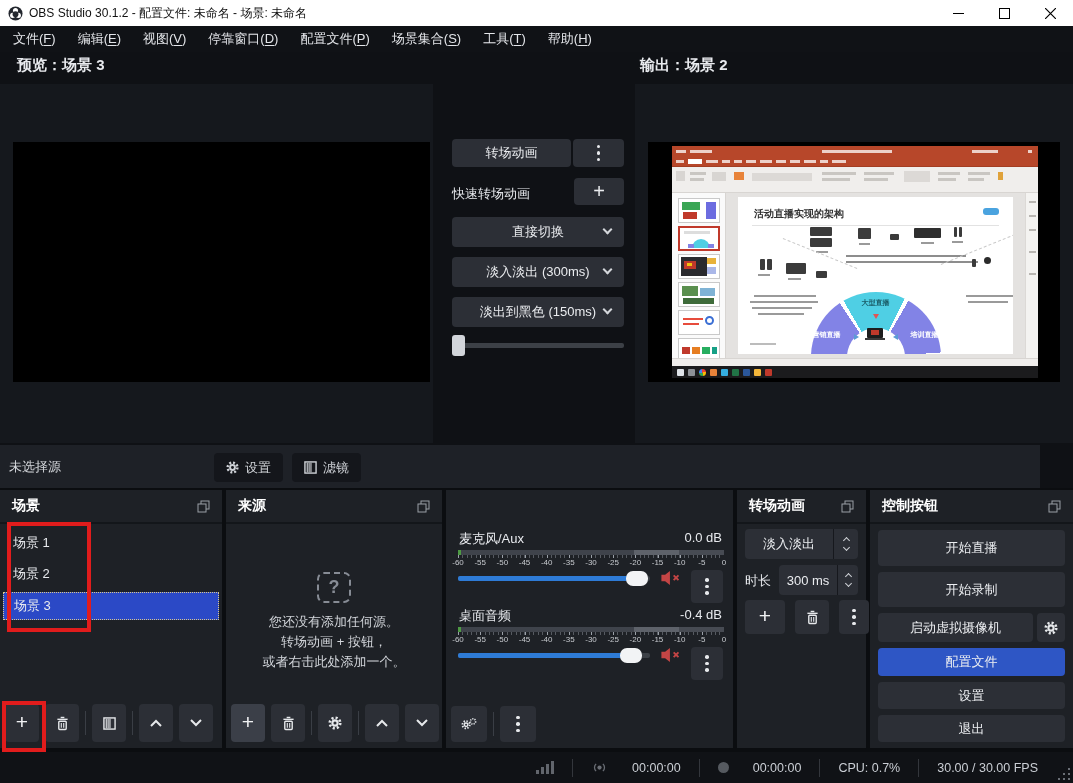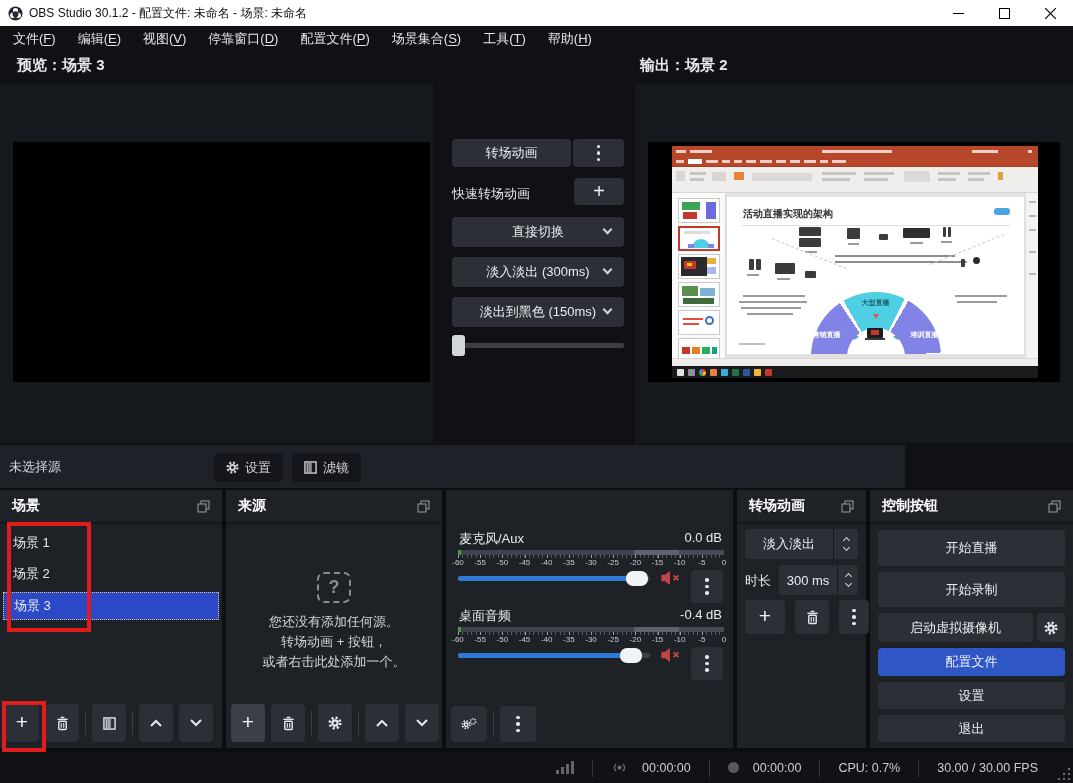--- a/index.html
+++ b/index.html
@@ -36,21 +36,21 @@
   .dropdown { position:absolute; background:#2c2f36; border-radius:4px; color:#eaecef; font-size:13px;
     display:flex; align-items:center; justify-content:center; }
   .dropdown .chev { position:absolute; right:13px; top:50%; margin-top:-6px; }
   .dots { display:flex; flex-direction:column; gap:3px; }
   .dots i { width:3.5px; height:3.5px; border-radius:50%; background:#e8eaed; display:block; }
   .quick-label { position:absolute; color:#e6e8ec; font-size:13px; }
   .slider-track { position:absolute; height:5px; border-radius:2px; background:#3c4046; }
   .slider-handle { position:absolute; background:#d2d5da; border-radius:3px; }
 
   
-  .srcbar { position:absolute; left:0; top:445px; width:905px; height:43px; background:#1e2127;
+  .srcbar { position:absolute; left:0; top:445px; width:1040px; height:43px; background:#1e2127;
     display:flex; align-items:center; }
   .srcbar .nosrc { color:#d6d9dd; font-size:13px; margin-left:9px; }
   .srcbar .sbtn { position:absolute; top:8px; height:29px; background:#14161b; border-radius:4px;
     display:flex; align-items:center; justify-content:center; gap:6px; color:#cfd2d7; font-size:13px; padding:0 12px;}
 
   
   .dockzone { position:absolute; left:0; top:488px; width:1073px; height:264px; background:#0b0d10; }
   .panel { position:absolute; top:2px; height:258px; background:#1e2126; }
   .panel-header { height:34px; display:flex; align-items:center; padding:0 12px;
     border-bottom:2px solid #13161a; }
@@ -99,21 +99,21 @@
   .lbl { position:absolute; color:#e6e8ec; font-size:13px; }
 
   
   .cbtn { position:absolute; left:8px; width:187px; background:#2c2f36; border-radius:4px; color:#eceef1;
     font-size:13px; display:flex; align-items:center; justify-content:center; }
   .cbtn.active { background:#2e56c5; }
 
   
   .statusbar { position:absolute; left:0; top:752px; width:1073px; height:31px; background:#101216;
     display:flex; align-items:center; justify-content:flex-end; color:#caced4; font-size:12.5px; }
-  .statusbar .item { display:flex; align-items:center; gap:14px; padding:0 18px; }
+  .statusbar .item { display:flex; align-items:center; gap:24px; padding:0 18px; }
   .vsep2 { width:1px; height:18px; background:#33363c; }
   .sigbars { display:flex; align-items:flex-end; gap:2px; }
   .sigbars i { width:3px; background:#61656c; display:block; }
   .recdot { width:11px; height:11px; border-radius:50%; background:#565a60; }
   .grip { position:relative; width:14px; height:14px; margin:10px 3px 0 0; }
   .grip i { position:absolute; width:2px; height:2px; background:#6a6e75; }
 
   
   .annot { position:absolute; border:4px solid #e11c1c; pointer-events:none; z-index:60; }
 
@@ -124,21 +124,21 @@
   .ppt-titlebar i, .ppt-tabs i { position:absolute; display:block; background:rgba(255,255,255,.75); }
   .ppt-tabs { height:10px; background:#b7472a; position:relative; border-bottom:1px solid #a33d22; }
   .ppt-ribbon { height:26px; background:#f0eeec; border-bottom:1px solid #d8d5d2; position:relative; }
   .ppt-ribbon i { position:absolute; display:block; background:#c9c6c2; }
   .ppt-main { flex:1; display:flex; background:#e4e2e0; min-height:0; }
   .ppt-thumbs { width:54px; background:#fafafa; border-right:1px solid #d8d5d2; padding-top:2px; overflow:hidden; }
   .ppt-thumb { position:relative; width:42px; height:25px; background:#fff; border:1px solid #c9c9c9;
     margin:3px auto 0 auto; overflow:hidden; }
   .ppt-thumb.sel { border:2px solid #c0392b; }
   .ppt-thumb i { position:absolute; display:block; }
-  .ppt-slide-area { flex:1; padding:4px 1px; }
+  .ppt-slide-area { flex:1; padding:4px 12px; }
   .ppt-slide { position:relative; width:100%; height:100%; background:#fff; overflow:hidden; }
   .ppt-slide-title { position:absolute; left:16px; top:10px; font-size:10px; font-weight:bold; color:#333; }
   .ppt-logo { position:absolute; right:14px; top:11px; width:16px; height:7px; background:#4aa3df; border-radius:3px; }
   .ppt-rule { position:absolute; left:14px; right:14px; top:28px; height:1px; background:#e2e2e2; }
   .blob { position:absolute; background:#3b3b3b; border-radius:1px; }
   .gbar { position:absolute; background:#9a9a9a; height:2px; }
   .diag { position:absolute; width:80px; height:0; border-top:1px dashed #c9c9c9; }
   .donut-wrap { position:absolute; left:50%; bottom:0; transform:translateX(-50%); width:130px; height:62px; overflow:hidden; }
   .donut { position:absolute; left:0; top:0; width:130px; height:130px; border-radius:50%;
     background:conic-gradient(from 270deg,#8283e6 0 56deg,#ffffff 56deg 60deg,#4fcfe4 60deg 116deg,#ffffff 116deg 120deg,#8283e6 120deg 176deg,transparent 176deg 360deg); }

